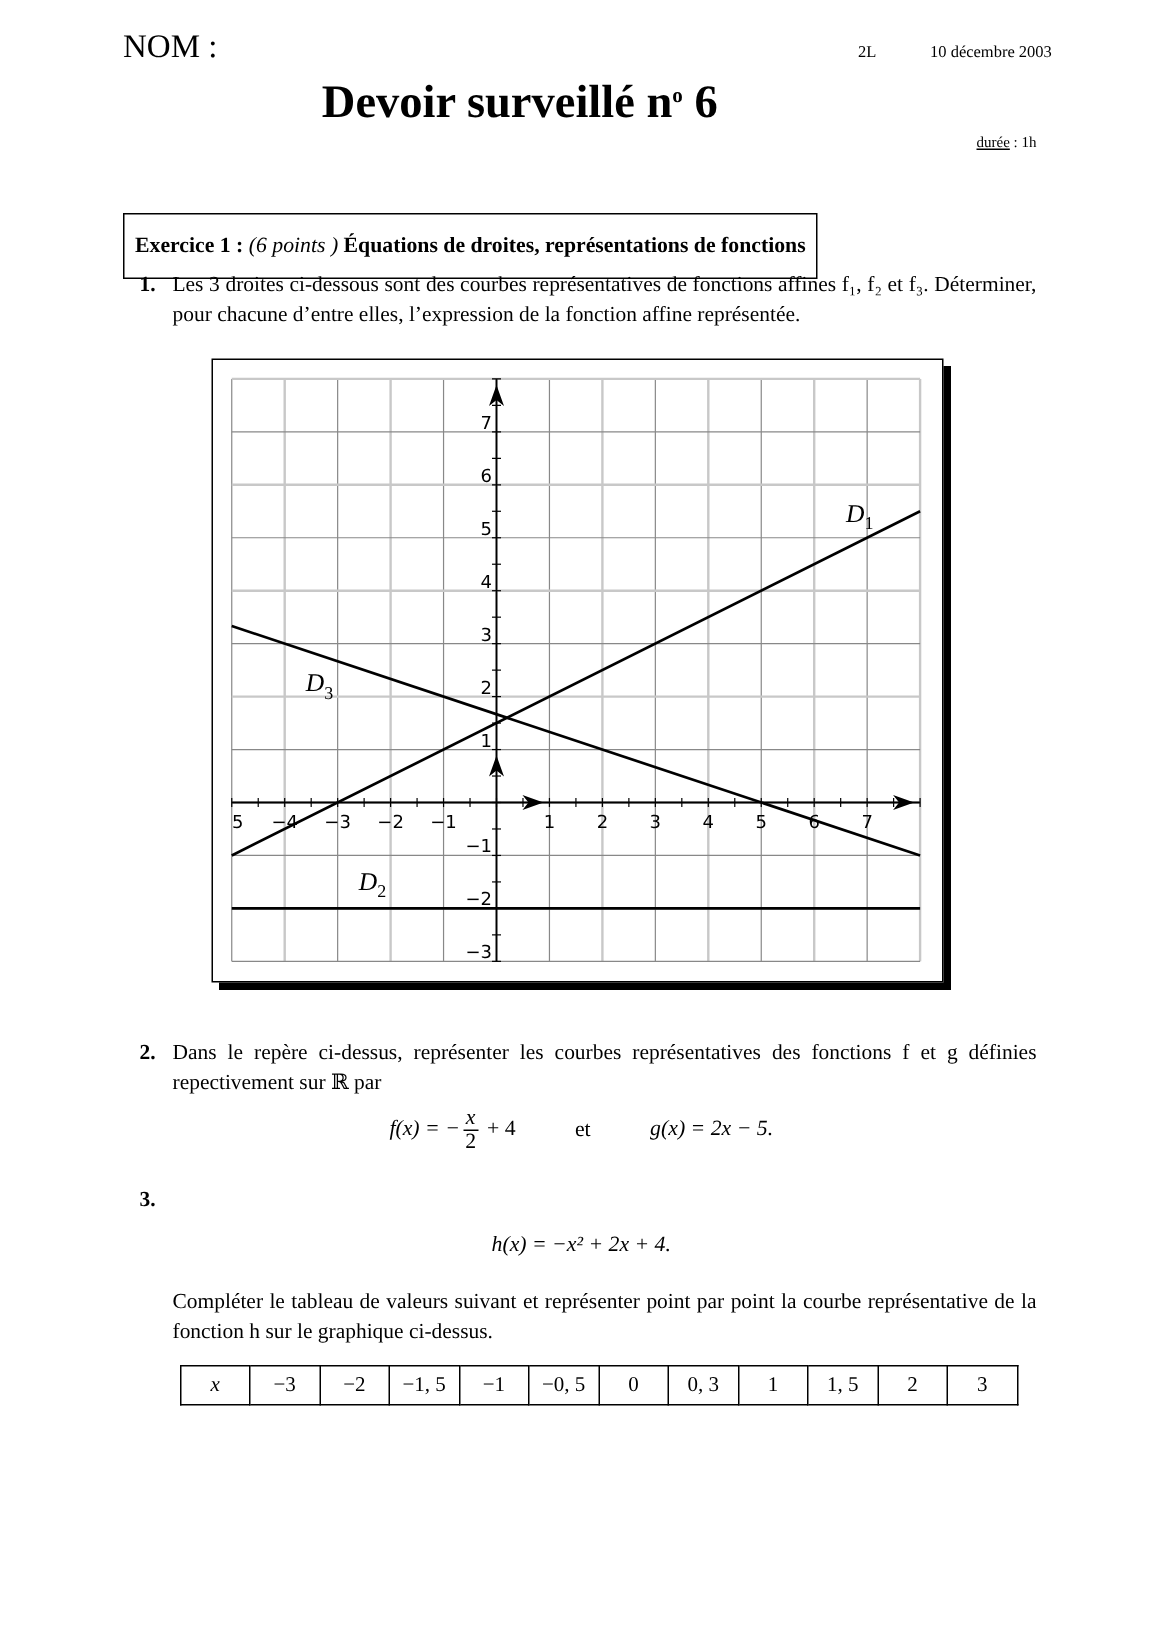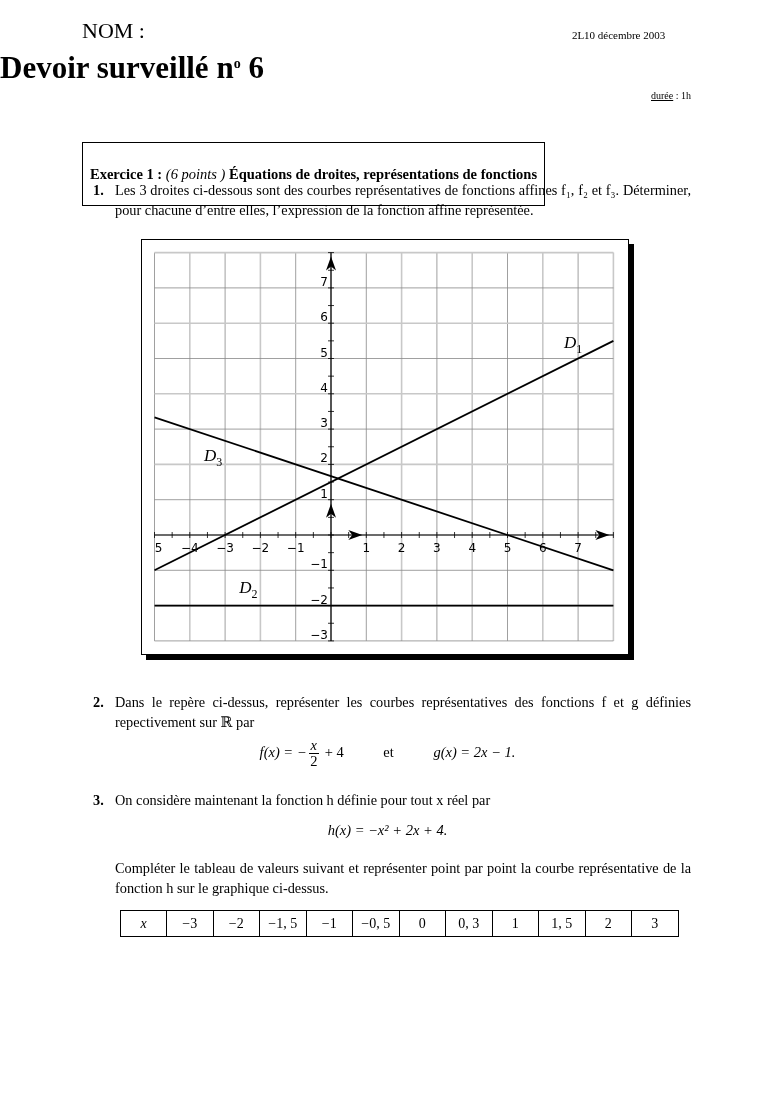--- a/index.html
+++ b/index.html
@@ -1,26 +1,26 @@
 <!DOCTYPE html>
 <html><head>
 <meta charset="utf-8">
 <style>
   html, body { margin:0; padding:0; background:#ffffff; }
   body { width:775px; height:1095px; position:relative; overflow:hidden;
          font-family:"Liberation Serif", "DejaVu Serif", serif; color:#000; }
   .abs { position:absolute; }
   #nom { left:82px; top:18px; font-size:22px; font-weight:normal; }
   #classe { left:572px; top:29px; font-size:11px; }
-  #date { left:584px; top:29px; font-size:11px; }
-  #title { left:0; width:693px; top:50px; font-size:31px; font-weight:bold; }
+  #date { left:620px; top:29px; font-size:11px; }
+  #title { left:0; width:693px; top:50px; text-align:center; font-size:31px; font-weight:bold; }
   #title sup { font-size:14px; vertical-align:10px; }
   #duree { right:84px; top:90px; font-size:10px; }
   #duree u { text-decoration:underline;margin-top:20px; }
-  #exo-box { left:82px; top:142px; height:26px; border:1px solid #000; padding:18px 7px;
+  #exo-box { left:82px; top:142px; height:26px; border:1px solid #000; padding:8px 7px;
              font-size:14.5px; line-height:26px; white-space:nowrap; }
   #exo-box .b { font-weight:bold; }
   #exo-box .i { font-style:italic; }
   .q { left:93px; font-size:14.3px; line-height:20px; width:600px; }
   .q .num { font-weight:bold; position:absolute; left:0; }
   .q .txt { position:absolute; left:22px; width:576px; text-align:justify; }
   .formula { left:0; width:775px; text-align:center; font-size:14.5px; font-style:italic; }
   .formula .up { font-style:normal; }
   .frac { display:inline-block; vertical-align:middle; text-align:center; margin:0 2px; }
   .frac span { display:block; line-height:15px; }
@@ -166,26 +166,25 @@
     <text x="62.92" y="221.87" font-size="17" font-style="italic" font-family="Liberation Serif, serif">D<tspan dy="5" font-size="12" font-style="normal">3</tspan></text>
   </svg>
 
 <div class="abs q" style="top:692px;height:42px;">
   <span class="num">2.</span>
   <span class="txt">Dans le repère ci-dessus, représenter les courbes représentatives des fonctions f et g définies repectivement sur ℝ par</span>
 </div>
 <div class="abs formula" style="top:738px;">
   <span>f(x) = −</span><span class="frac"><span class="n">x</span><span class="up">2</span></span><span class="up"> + 4</span>
   <span class="up" style="margin:0 36px;">et</span>
-  <span>g(x) = 2x − 1.</span>
+  <span>g(x) = 2x − 5.</span>
 </div>
 
 <div class="abs q" style="top:790px;height:22px;">
   <span class="num">3.</span>
-  <span class="txt">On considère maintenant la fonction h définie pour tout x réel par</span>
 </div>
 <div class="abs formula" style="top:822px;">h(x) = −x² + 2x + 4.</div>
 <div class="abs q" style="top:858px;height:42px;">
   <span class="txt">Compléter le tableau de valeurs suivant et représenter point par point la courbe représentative de la fonction h sur le graphique ci-dessus.</span>
 </div>
 
 <table class="abs" id="htable">
   <tbody>
       <tr id="row-x">
     <td class="hd">x</td>

